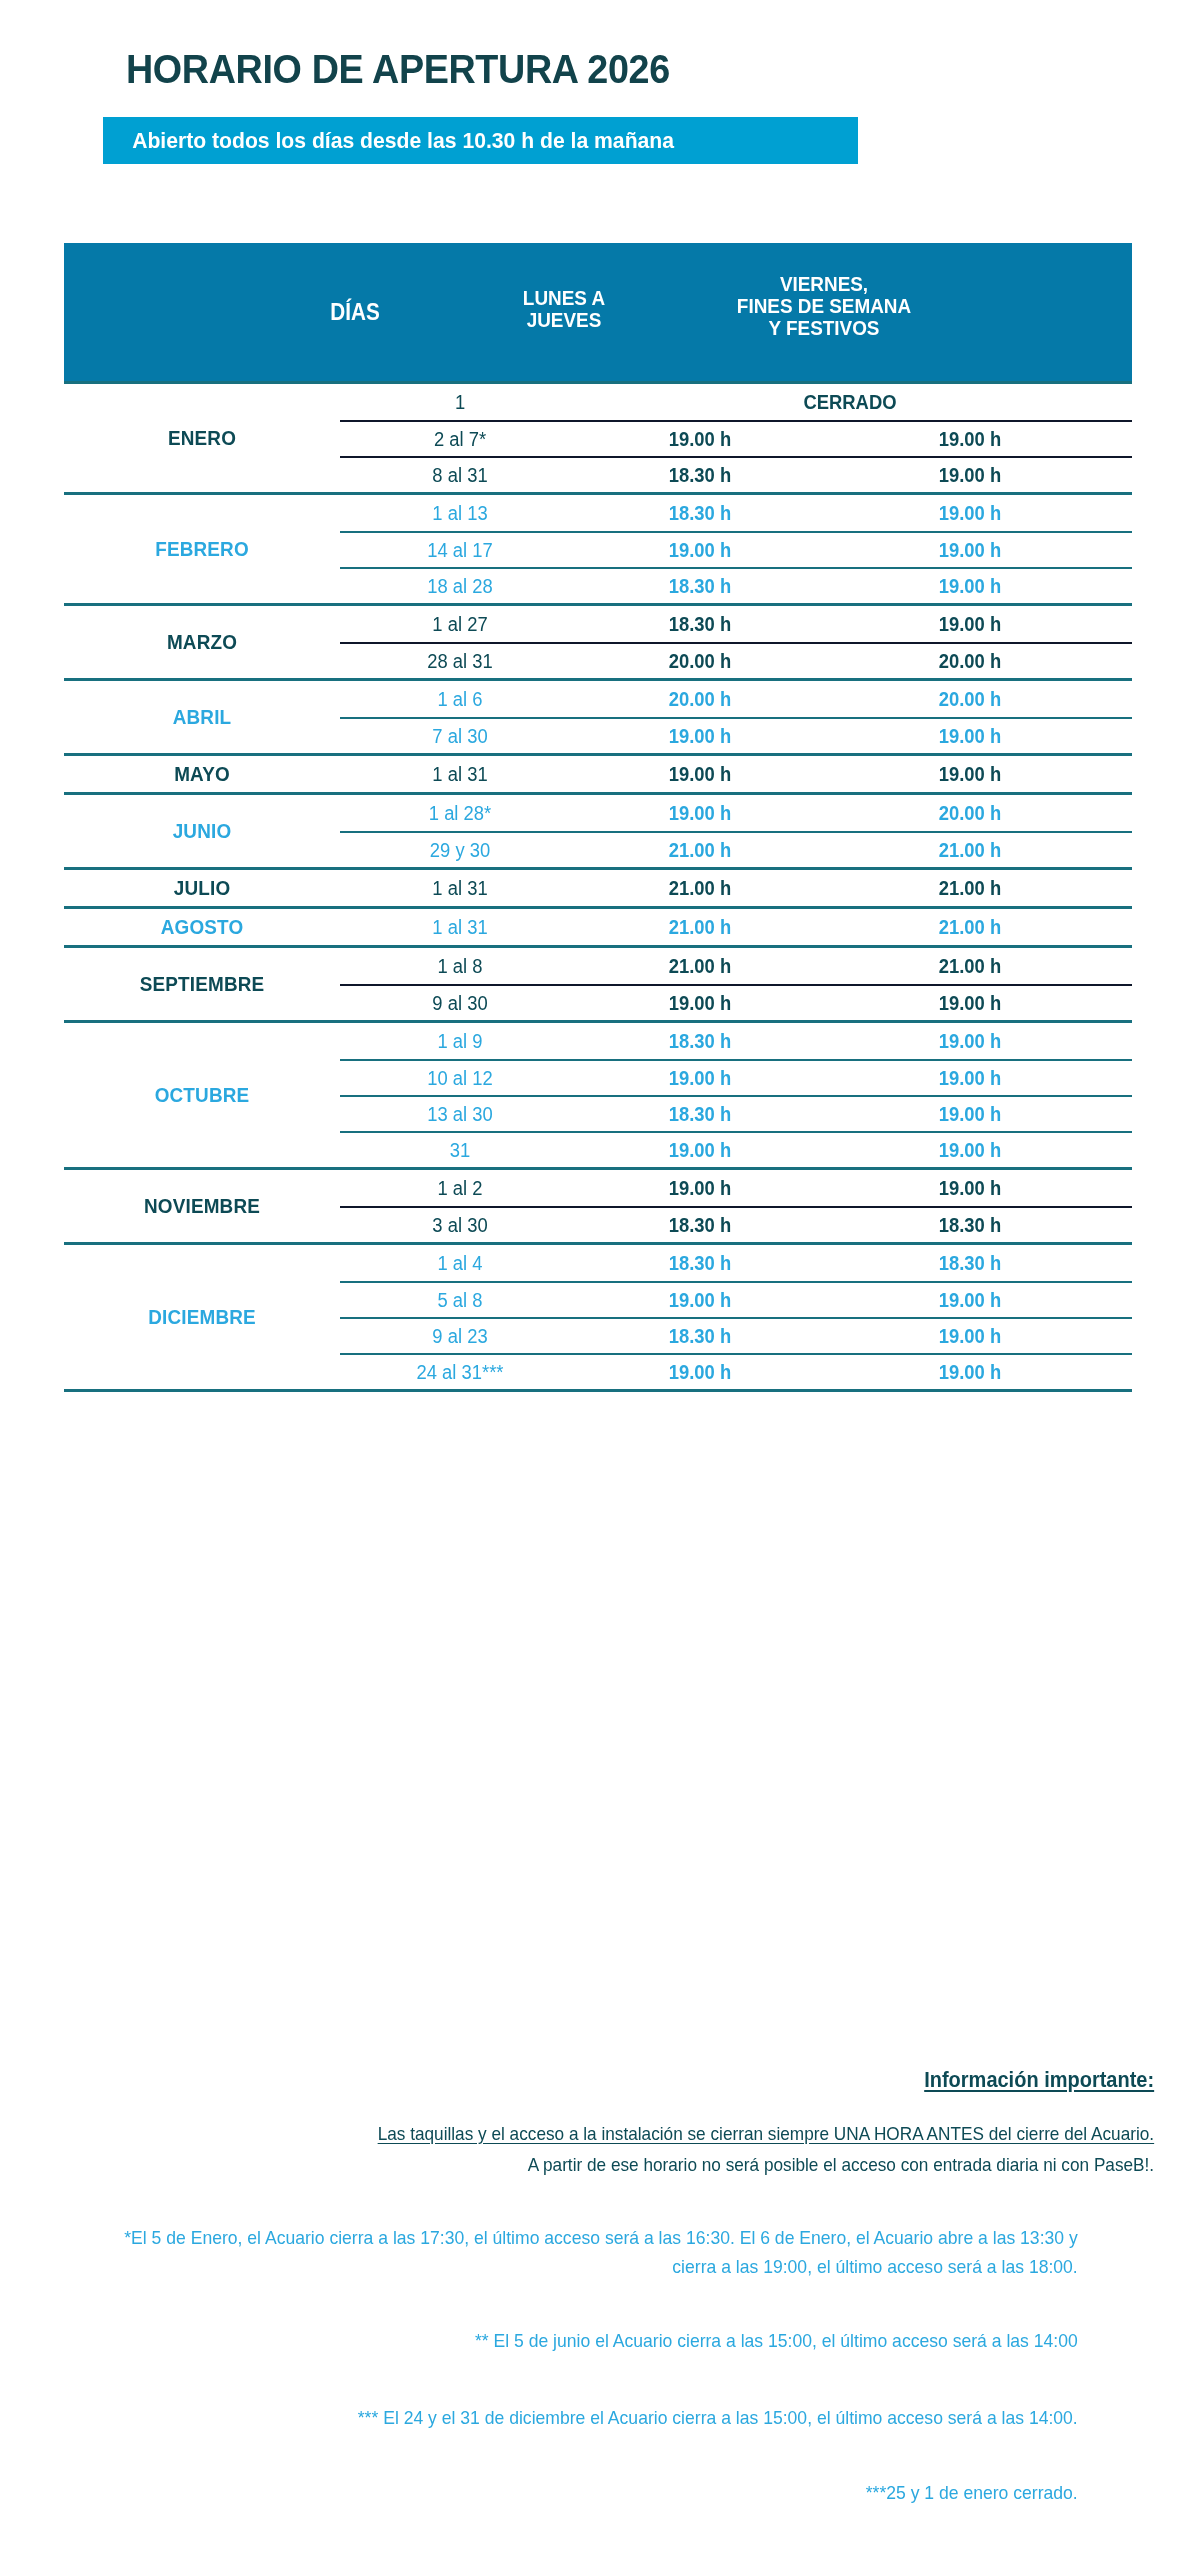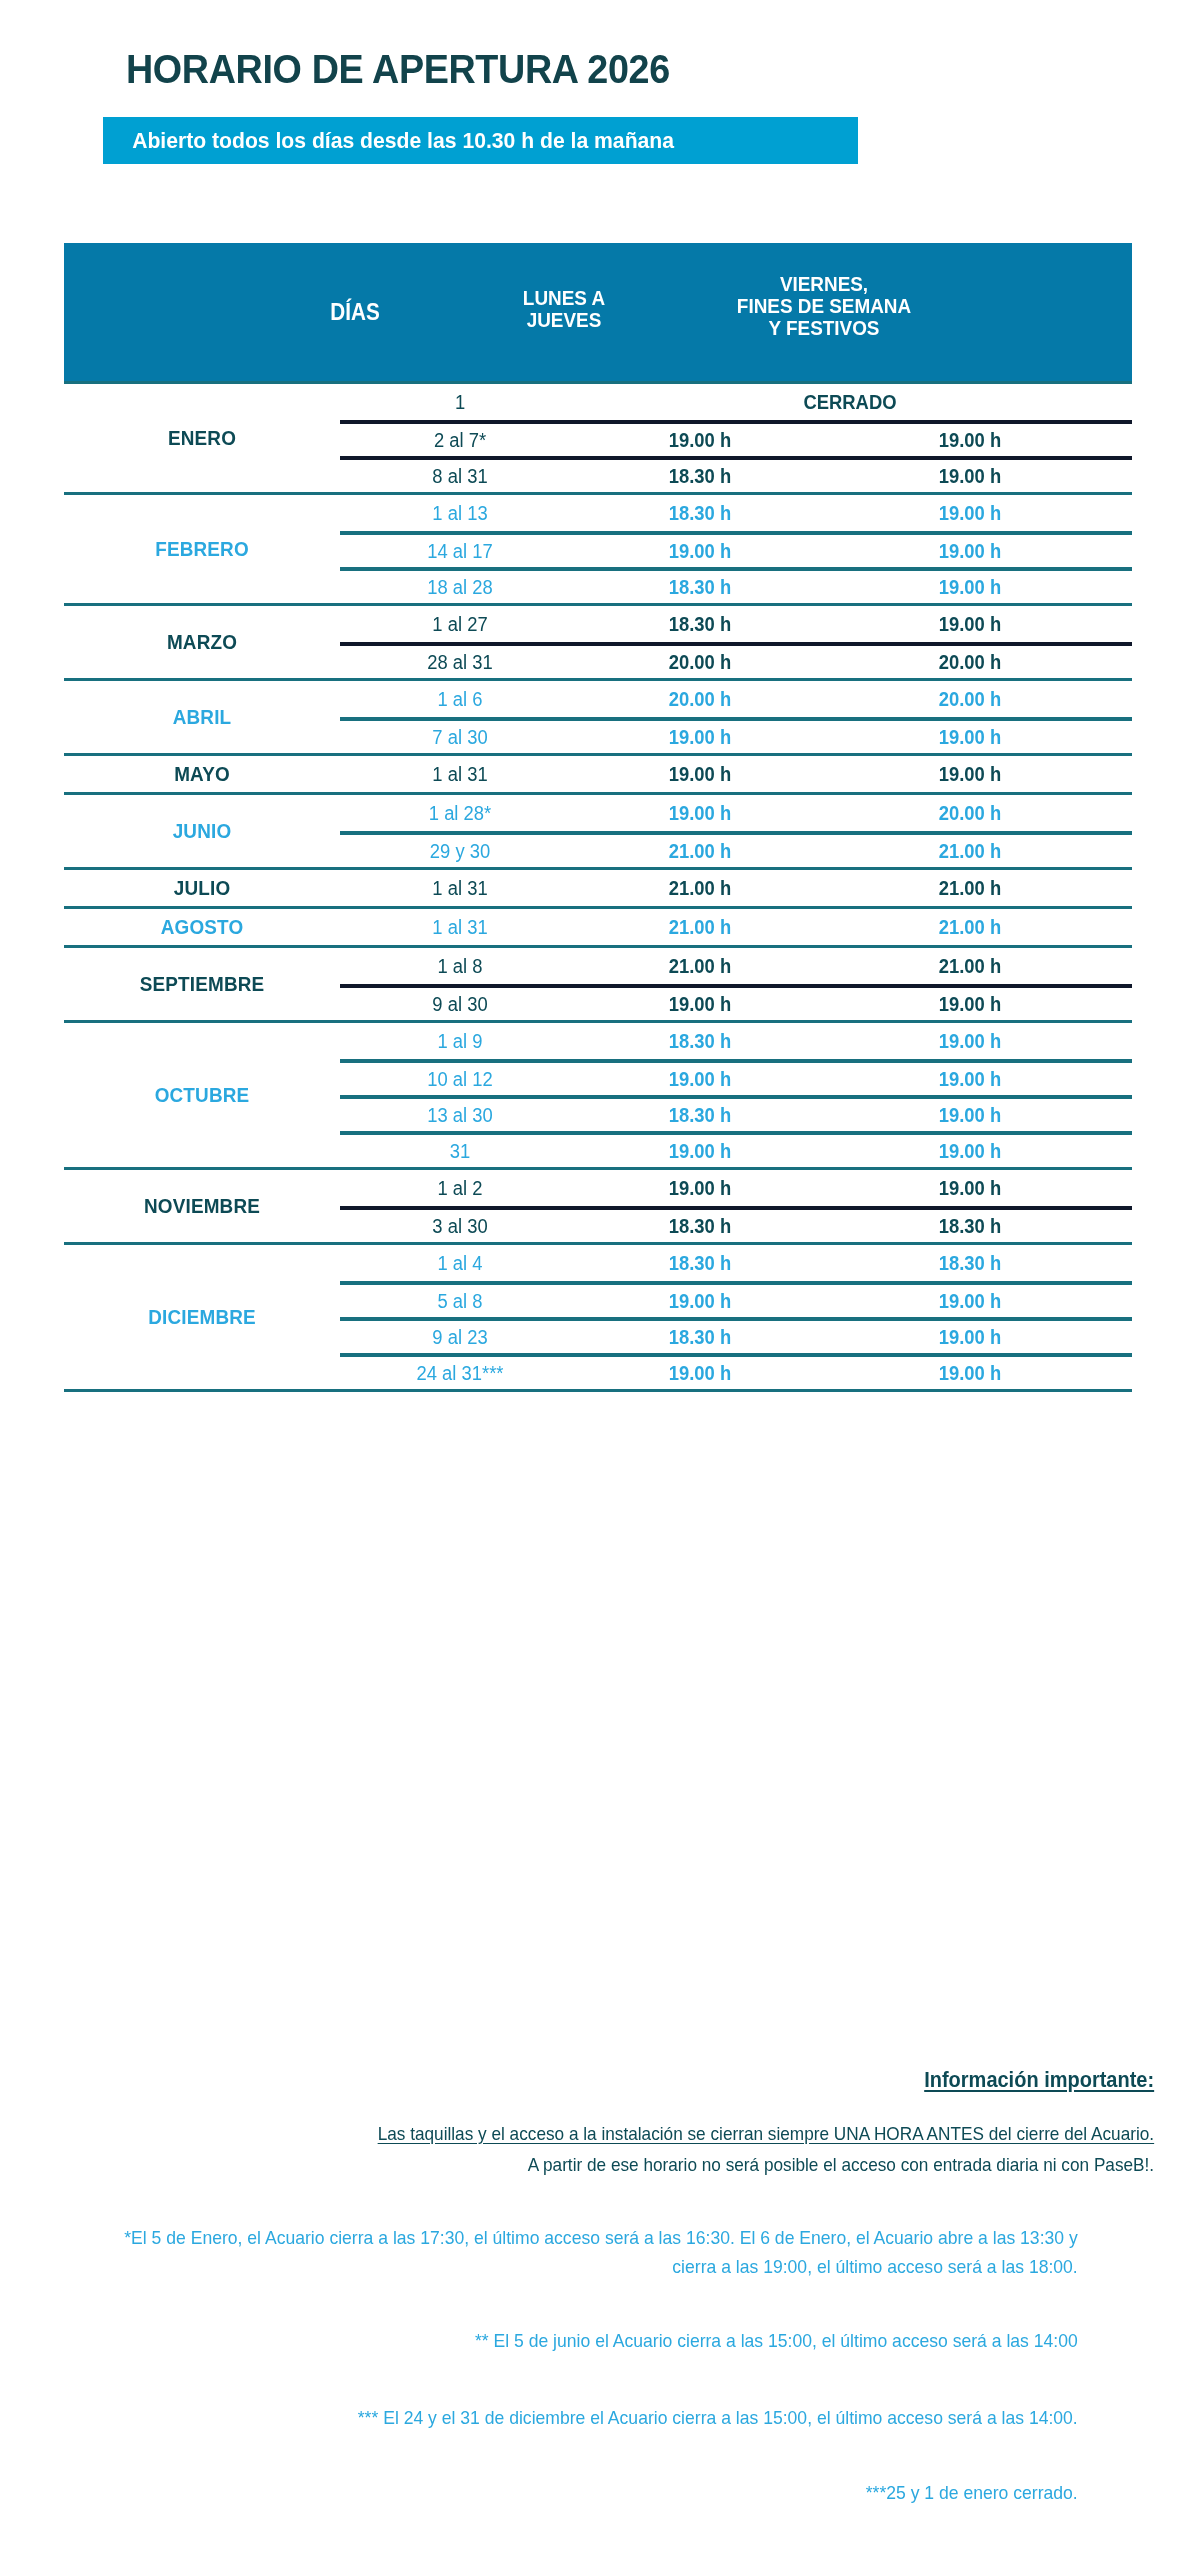--- a/index.html
+++ b/index.html
@@ -137,21 +137,21 @@
     text-align: center;
   }
   .rows {
     margin-left: 276px;
     width: 792px;
   }
   .row {
     display: flex;
     align-items: center;
     height: 36px;
-    border-top: 4px solid #0f172a;
+    border-top: 2px solid #0f172a;
   }
   .row:first-child { border-top: none; }
 
   .c-days {
     width: 240px;
     text-align: center;
     font-size: 20px;
     font-weight: 400;
     transform: scaleX(0.92);
   }

